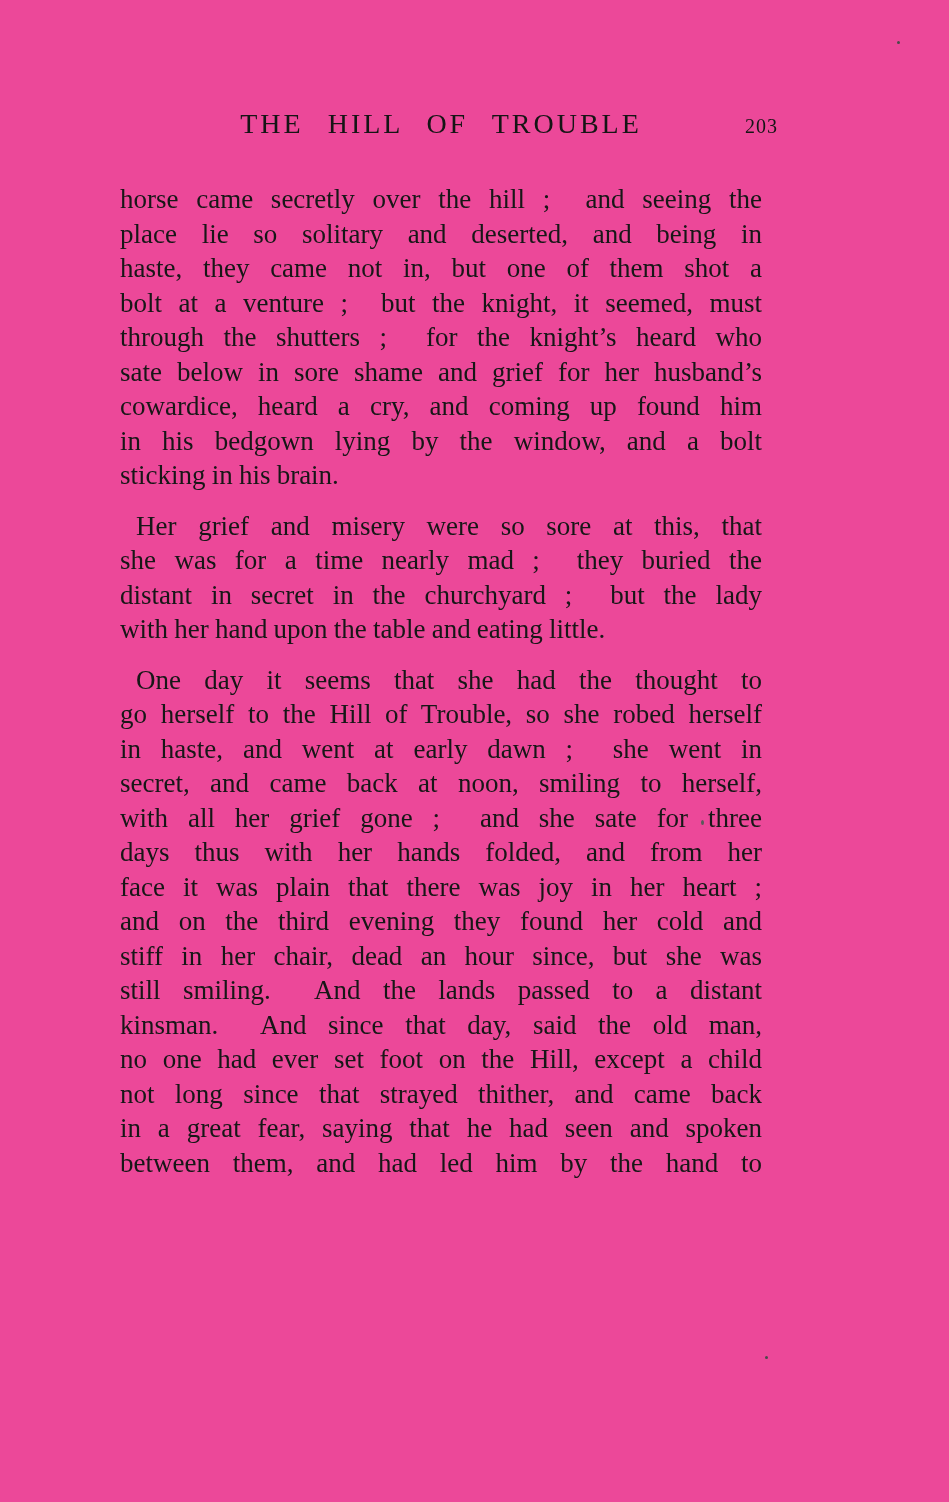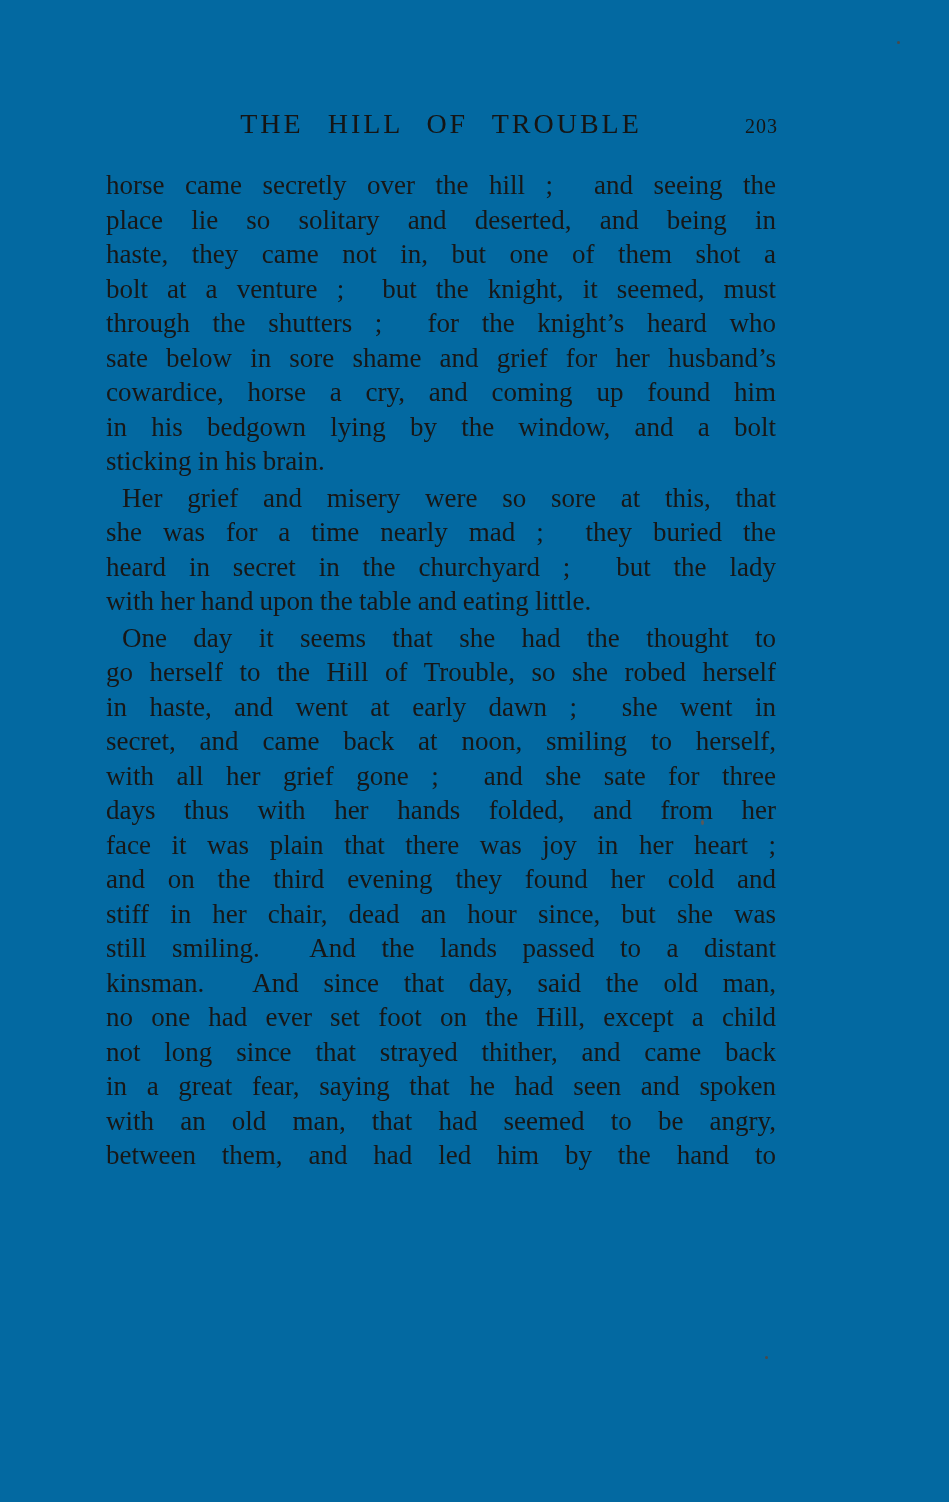--- a/index.html
+++ b/index.html
@@ -1,21 +1,21 @@
 <!DOCTYPE html>
 <html><head>
 <meta charset="utf-8">
 <style>
   html, body { margin: 0; padding: 0; background: #e8e8e8; }
   .page {
     position: relative;
     width: 949px;
     height: 1502px;
     margin: 0 auto;
-    background: #0369a1;
+    background: #ec4899;
     color: #161616;
     font-family: "Liberation Serif", "DejaVu Serif", serif;
     overflow: hidden;
   }
   .running-head {
     position: absolute;
     left: 104px;
     top: 108px;
     width: 674px;
     height: 38px;
@@ -41,21 +41,21 @@
   .page-body {
     position: absolute;
     left: 104px;
     top: 166px;
     width: 674px;
     font-size: 27px;
     line-height: 34.5px;
     word-spacing: -0.02em;
     color: #171717;
   }
-  .paragraph { margin: 2px; }
+  .paragraph { margin: 16px; }
   .line {
     text-align: justify;
     text-align-last: justify;
     white-space: pre-wrap;
     height: 34.5px;
     overflow: visible;
   }
   .line.line-last {
     text-align: left;
     text-align-last: left;
@@ -80,46 +80,45 @@
   </div>
 
   <div class="page-body">
       <div class="paragraph">
         <div class="line">horse came secretly over the hill ;  and seeing the</div>
         <div class="line">place lie so solitary and deserted, and being in</div>
         <div class="line">haste, they came not in, but one of them shot a</div>
         <div class="line">bolt at a venture ;  but the knight, it seemed, must</div>
         <div class="line">through the shutters ;  for the knight’s heard who</div>
         <div class="line">sate below in sore shame and grief for her husband’s</div>
-        <div class="line">cowardice, horse a cry, and coming up found him</div>
+        <div class="line">cowardice, heard a cry, and coming up found him</div>
         <div class="line">in his bedgown lying by the window, and a bolt</div>
         <div class="line line-last">sticking in his brain.</div>
       </div>
       <div class="paragraph indented">
         <div class="line">Her grief and misery were so sore at this, that</div>
         <div class="line">she was for a time nearly mad ;  they buried the</div>
-        <div class="line">heard in secret in the churchyard ;  but the lady</div>
+        <div class="line">distant in secret in the churchyard ;  but the lady</div>
         <div class="line line-last">with her hand upon the table and eating little.</div>
       </div>
       <div class="paragraph indented">
         <div class="line">One day it seems that she had the thought to</div>
         <div class="line">go herself to the Hill of Trouble, so she robed herself</div>
         <div class="line">in haste, and went at early dawn ;  she went in</div>
         <div class="line">secret, and came back at noon, smiling to herself,</div>
         <div class="line">with all her grief gone ;  and she sate for three</div>
         <div class="line">days thus with her hands folded, and from her</div>
         <div class="line">face it was plain that there was joy in her heart ;</div>
         <div class="line">and on the third evening they found her cold and</div>
         <div class="line">stiff in her chair, dead an hour since, but she was</div>
         <div class="line">still smiling.  And the lands passed to a distant</div>
         <div class="line">kinsman.  And since that day, said the old man,</div>
         <div class="line">no one had ever set foot on the Hill, except a child</div>
         <div class="line">not long since that strayed thither, and came back</div>
         <div class="line">in a great fear, saying that he had seen and spoken</div>
-        <div class="line">with an old man, that had seemed to be angry,</div>
         <div class="line">between them, and had led him by the hand to</div>
       </div>
     </div>
 
   <div class="scan-speck speck-1"></div>
   <div class="scan-speck speck-2"></div>
   <div class="scan-speck speck-3"></div>
 </div>
 
 </body></html>

